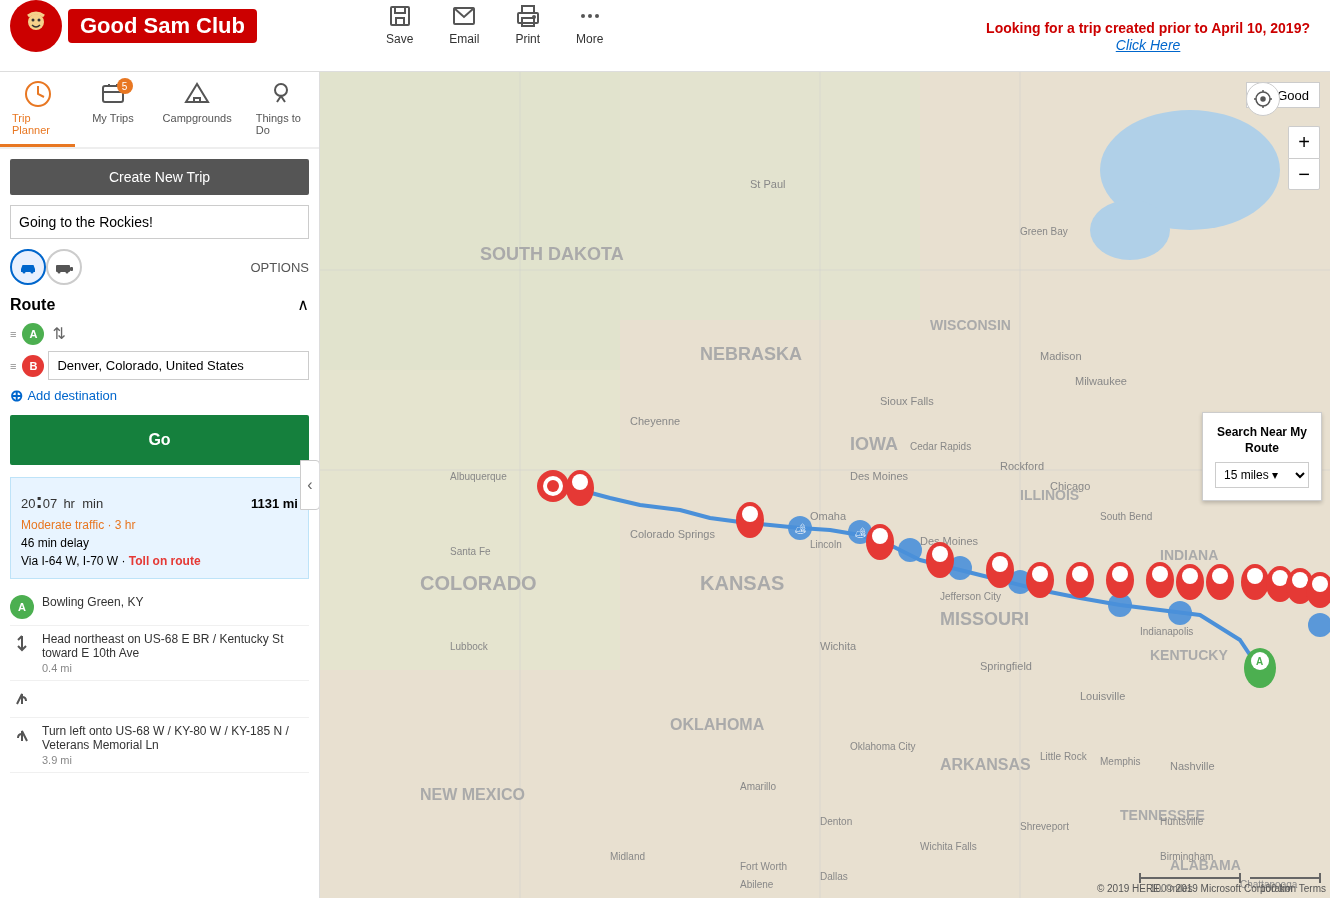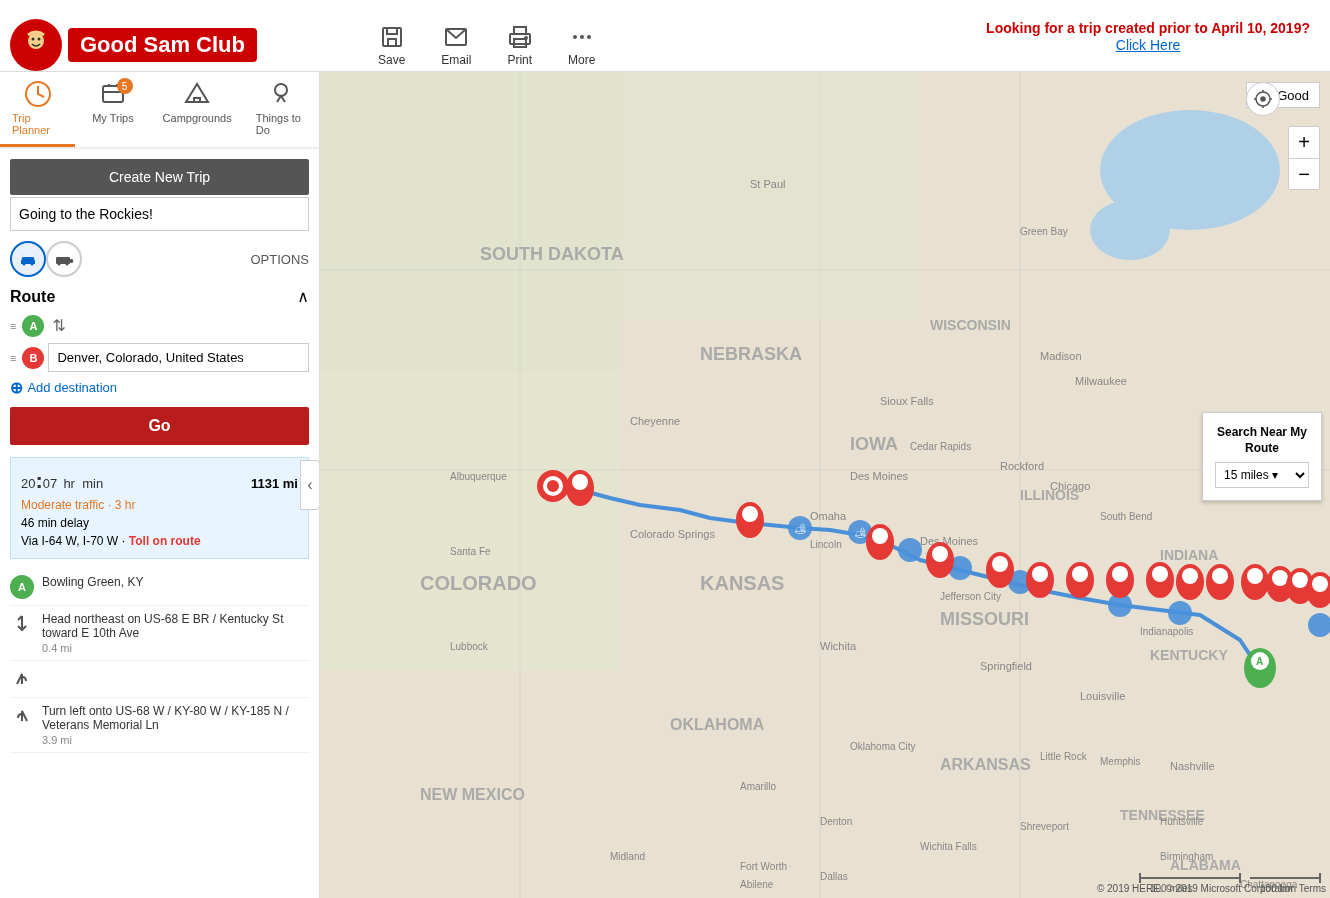--- a/index.html
+++ b/index.html
@@ -1,22 +1,22 @@
 <!DOCTYPE html>
 <html><head>
   <meta charset="utf-8">
   <style>
     * { margin: 0; padding: 0; box-sizing: border-box; }
     body { font-family: Arial, sans-serif; width: 1330px; height: 898px; overflow: hidden; display: flex; flex-direction: column; }
 
     
     #header {
-      display: flex; align-items: flex-end; height: 72px;
+      display: flex; align-items: flex-start; height: 72px;
       background: #fff; border-bottom: 1px solid #ddd;
-      padding: 0 10px; position: relative; z-index: 10;
+      padding: 0 10px; position: relative; z-index: 10; gap: 8px;
     }
     #logo-area {
       display: flex; align-items: center; margin-right: 30px;
     }
     #logo-badge {
       background: #cc0000; border-radius: 50%; width: 52px; height: 52px;
       display: flex; align-items: center; justify-content: center;
       margin-right: 6px; flex-shrink: 0;
     }
     #logo-badge svg { width: 40px; height: 40px; }
@@ -33,21 +33,21 @@
       display: flex; flex-direction: column; align-items: center;
       cursor: pointer; color: #333; font-size: 12px; gap: 4px;
       background: none; border: none; padding: 4px 8px;
     }
     .toolbar-btn svg { width: 24px; height: 24px; }
     #header-notice {
       position: absolute; right: 20px; top: 50%; transform: translateY(-50%);
       text-align: right;
     }
     #notice-text { color: #cc0000; font-weight: bold; font-size: 14px; }
-    #notice-link { color: #0066cc; font-size: 14px; text-decoration: underline; display: block; text-align: center; }
+    #notice-link { color: #0066cc; font-size: 14px; text-decoration: underline; display: block; text-align: center; font-style: italic; }
 
     
     #main { display: flex; flex: 1; overflow: hidden; }
 
     
     #left-panel {
       width: 320px; flex-shrink: 0; background: #fff;
       display: flex; flex-direction: column; overflow: hidden;
       border-right: 1px solid #ddd; position: relative; z-index: 5;
     }
@@ -70,21 +70,21 @@
       width: 16px; height: 16px; font-size: 10px;
       display: flex; align-items: center; justify-content: center;
     }
 
     
     #panel-content { flex: 1; overflow-y: auto; padding: 10px; }
 
     #create-trip-btn {
       background: #555; color: white; border: none; padding: 10px 36px;
       font-size: 14px; cursor: pointer; width: 100%; border-radius: 2px;
-      margin-bottom: 2px;
+      margin-bottom: 10px;
     }
     #trip-name-input {
       width: 100%; border: 1px solid #ccc; padding: 8px;
       font-size: 14px; margin-bottom: 10px; outline: none;
     }
 
     
     #transport-row {
       display: flex; align-items: center; margin-bottom: 10px; 
     }
@@ -126,22 +126,22 @@
       font-size: 16px; padding: 2px 4px;
     }
 
     #add-dest-btn {
       background: none; border: none; color: #0066cc; cursor: pointer;
       font-size: 13px; display: flex; align-items: center; gap: 4px;
       margin-bottom: 10px;
     }
 
     #go-btn {
-      width: 100%; background: #b91c1c; color: white; border: none;
-      padding: 10px; font-size: 16px; font-weight: bold; cursor: pointer;
+      width: 100%; background: #15803d; color: white; border: none;
+      padding: 16px; font-size: 16px; font-weight: bold; cursor: pointer;
       border-radius: 2px; margin-bottom: 12px;
     }
 
     
     #route-info {
       background: #e8f4ff; border: 1px solid #bee3f8; padding: 10px;
       margin-bottom: 10px; font-size: 12px;
     }
     #route-time { font-size: 22px; font-weight: bold; color: #333; }
     #route-time span { font-size: 13px; font-weight: normal; }

